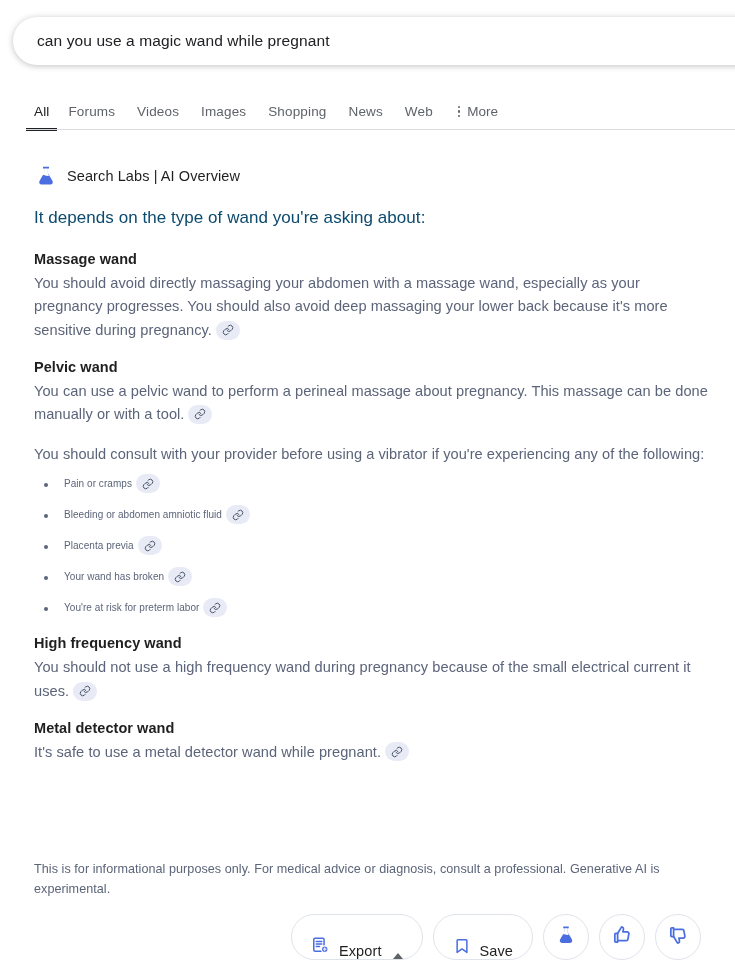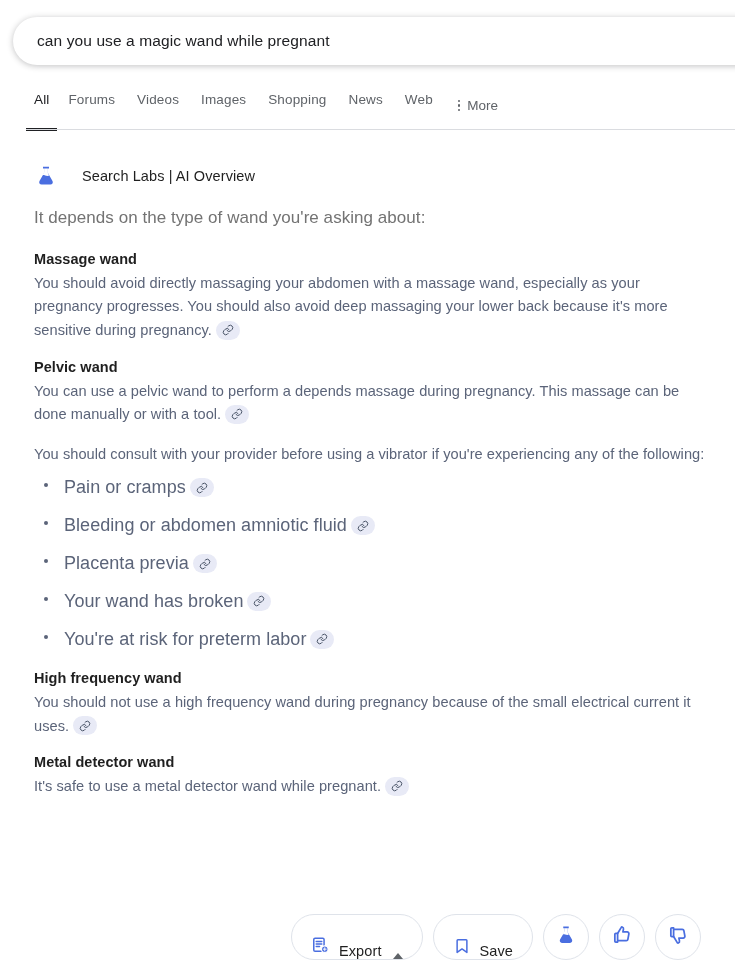--- a/index.html
+++ b/index.html
@@ -29,21 +29,21 @@
   .search-input {
     border: none; outline: none; background: transparent;
     font-family: "Liberation Sans", "DejaVu Sans", sans-serif;
     font-size: 15.5px; color: #202124; width: 100%;
     letter-spacing: .1px;
   }
 
   
   .tabs {
     position: absolute; left: 26px; top: 92px;
-    display: flex; gap: 0;
+    display: flex; align-items: flex-end; gap: 0;
     height: 38px;
   }
   .tab {
     font-size: 13.5px; color: #5f6368;
     padding: 0 11px 11px 11px;
     cursor: pointer; white-space: nowrap;
     letter-spacing: .15px;
     position: relative;
   }
   .tab:first-child { padding-left: 8px; padding-right: 8px; }
@@ -62,48 +62,48 @@
   .kebab i { display:block; width:2.5px; height:2.5px; border-radius:50%; background:#5f6368; }
 
   .tabs-divider {
     position: absolute; left: 26px; top: 129px;
     width: 709px; height: 1px; background: #dadce0;
   }
 
   
   .ai-header {
     position: absolute; left: 34px; top: 164px;
-    display: flex; align-items: center; gap: 24px;
+    display: flex; align-items: center; gap: 9px;
   }
   .flask-icon { width: 24px; height: 24px; display:block; }
   .ai-header-label {
     font-size: 14.5px; color: #1f1f1f; letter-spacing: .1px;
   }
 
   
   .content { position: absolute; left: 34px; top: 206px; width: 678px; }
   .intro {
-    font-size: 17px; color: #737373; line-height: 1.45;
+    font-size: 17px; color: #0c4a6e; line-height: 1.45;
     margin: 0 0 20px 0; letter-spacing: .05px;
   }
   .section { margin-bottom: 16px; }
   .section-title {
     font-size: 14.5px; font-weight: bold; color: #1f1f1f;
     margin: 0 0 5px 0; letter-spacing: .05px;
   }
   .section-body {
     font-size: 14.6px; color: #5b6479; line-height: 1.62;
     margin: 0; letter-spacing: .05px;
   }
   ul.bullets {
     list-style: none; margin: 8px 0 2px 0; padding: 0;
   }
   ul.bullets li {
     position: relative; padding-left: 30px;
-    font-size: 18px; color: #5b6479;
+    font-size: 10px; color: #5b6479;
     line-height: 1.55; margin-bottom: 10px;
     letter-spacing: .05px;
   }
   ul.bullets li::before {
     content: ""; position: absolute; left: 10px; top: 9px;
     width: 4px; height: 4px; border-radius: 50%; background: #5b6479;
   }
 
   
   .cite {
@@ -199,21 +199,21 @@
       <p class="section-body"><span>You should avoid directly massaging your abdomen with a massage wand, especially as your pregnancy progresses. You should also avoid deep massaging your lower back because it's more sensitive during pregnancy.</span><span class="cite">
             <svg width="12" height="12" viewBox="0 0 24 24" fill="none" stroke="#4a5568" stroke-width="2" stroke-linecap="round">
               <path d="M10 13a5 5 0 007.5.5l3-3a5 5 0 00-7-7l-1.7 1.7"></path>
               <path d="M14 11a5 5 0 00-7.5-.5l-3 3a5 5 0 007 7l1.7-1.7"></path>
             </svg>
           </span></p>
     </div>
 
     <div class="section">
       <div class="section-title">Pelvic wand</div>
-      <p class="section-body"><span>You can use a pelvic wand to perform a depends massage during pregnancy. This massage can be done manually or with a tool.</span><span class="cite">
+      <p class="section-body"><span>You can use a pelvic wand to perform a perineal massage about pregnancy. This massage can be done manually or with a tool.</span><span class="cite">
             <svg width="12" height="12" viewBox="0 0 24 24" fill="none" stroke="#4a5568" stroke-width="2" stroke-linecap="round">
               <path d="M10 13a5 5 0 007.5.5l3-3a5 5 0 00-7-7l-1.7 1.7"></path>
               <path d="M14 11a5 5 0 00-7.5-.5l-3 3a5 5 0 007 7l1.7-1.7"></path>
             </svg>
           </span></p>
     </div>
 
     <div class="section">
       <p class="section-body">You should consult with your provider before using a vibrator if you're experiencing any of the following:</p>
       <ul class="bullets">
@@ -265,20 +265,24 @@
       <p class="section-body"><span>It's safe to use a metal detector wand while pregnant.</span><span class="cite">
             <svg width="12" height="12" viewBox="0 0 24 24" fill="none" stroke="#4a5568" stroke-width="2" stroke-linecap="round">
               <path d="M10 13a5 5 0 007.5.5l3-3a5 5 0 00-7-7l-1.7 1.7"></path>
               <path d="M14 11a5 5 0 00-7.5-.5l-3 3a5 5 0 007 7l1.7-1.7"></path>
             </svg>
           </span></p>
     </div>
 
   </div>
 
+  <div class="disclaimer">
+    <span>This is for informational purposes only. For medical advice or diagnosis, consult a professional.</span>
+    <span>Generative AI is experimental.</span>
+  </div>
 
   <div class="actions">
 
     <div class="btn-pill">
       <span>
         <svg width="19" height="19" viewBox="0 0 24 24" fill="none">
           <rect x="3.5" y="2.8" width="13" height="16.5" rx="1.6" stroke="#4a6ee0" stroke-width="1.9"></rect>
           <path d="M6.6 7h7M6.6 10.2h7M6.6 13.4h4.2" stroke="#4a6ee0" stroke-width="1.9" stroke-linecap="round"></path>
           <circle cx="17.4" cy="16.6" r="4.1" fill="#4a6ee0" stroke="#ffffff" stroke-width="1.4"></circle>
           <path d="M17.4 14.8v3.6M15.6 16.6h3.6" stroke="#ffffff" stroke-width="1.2" stroke-linecap="round"></path>

